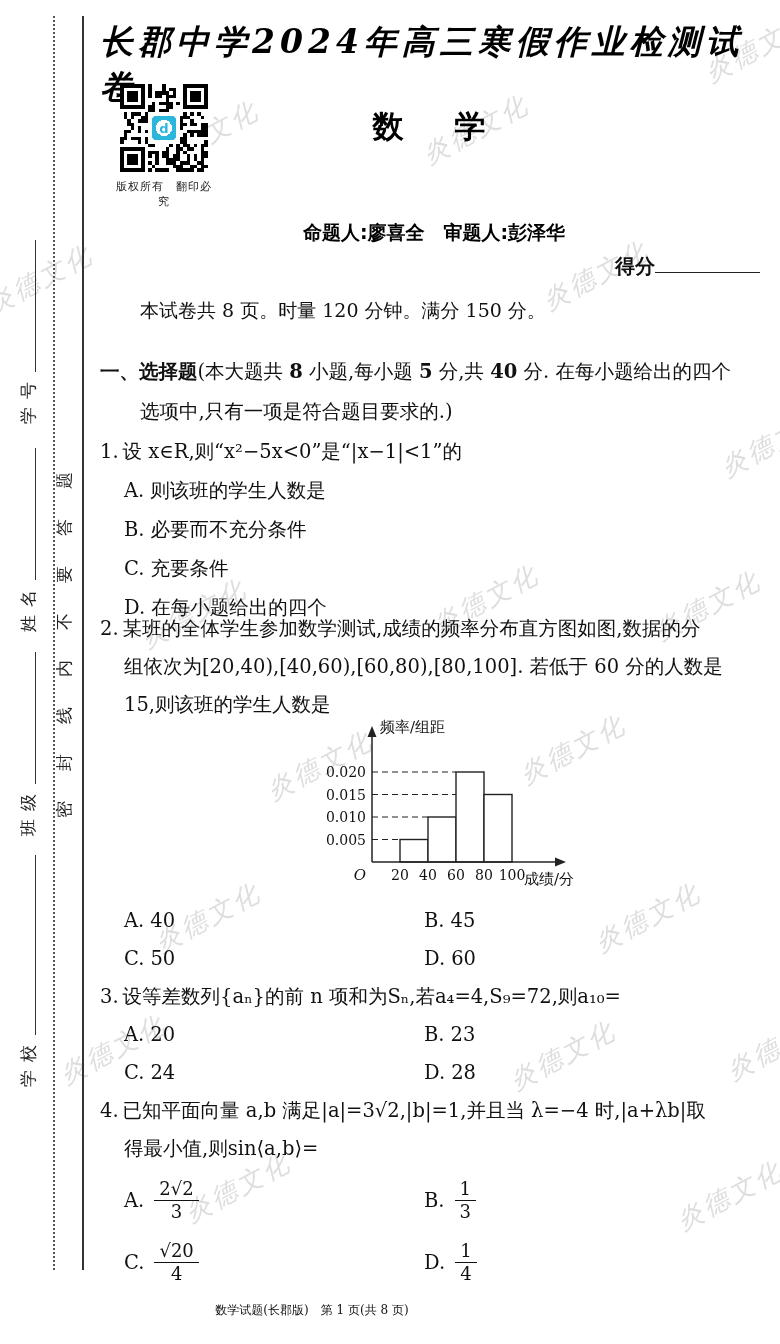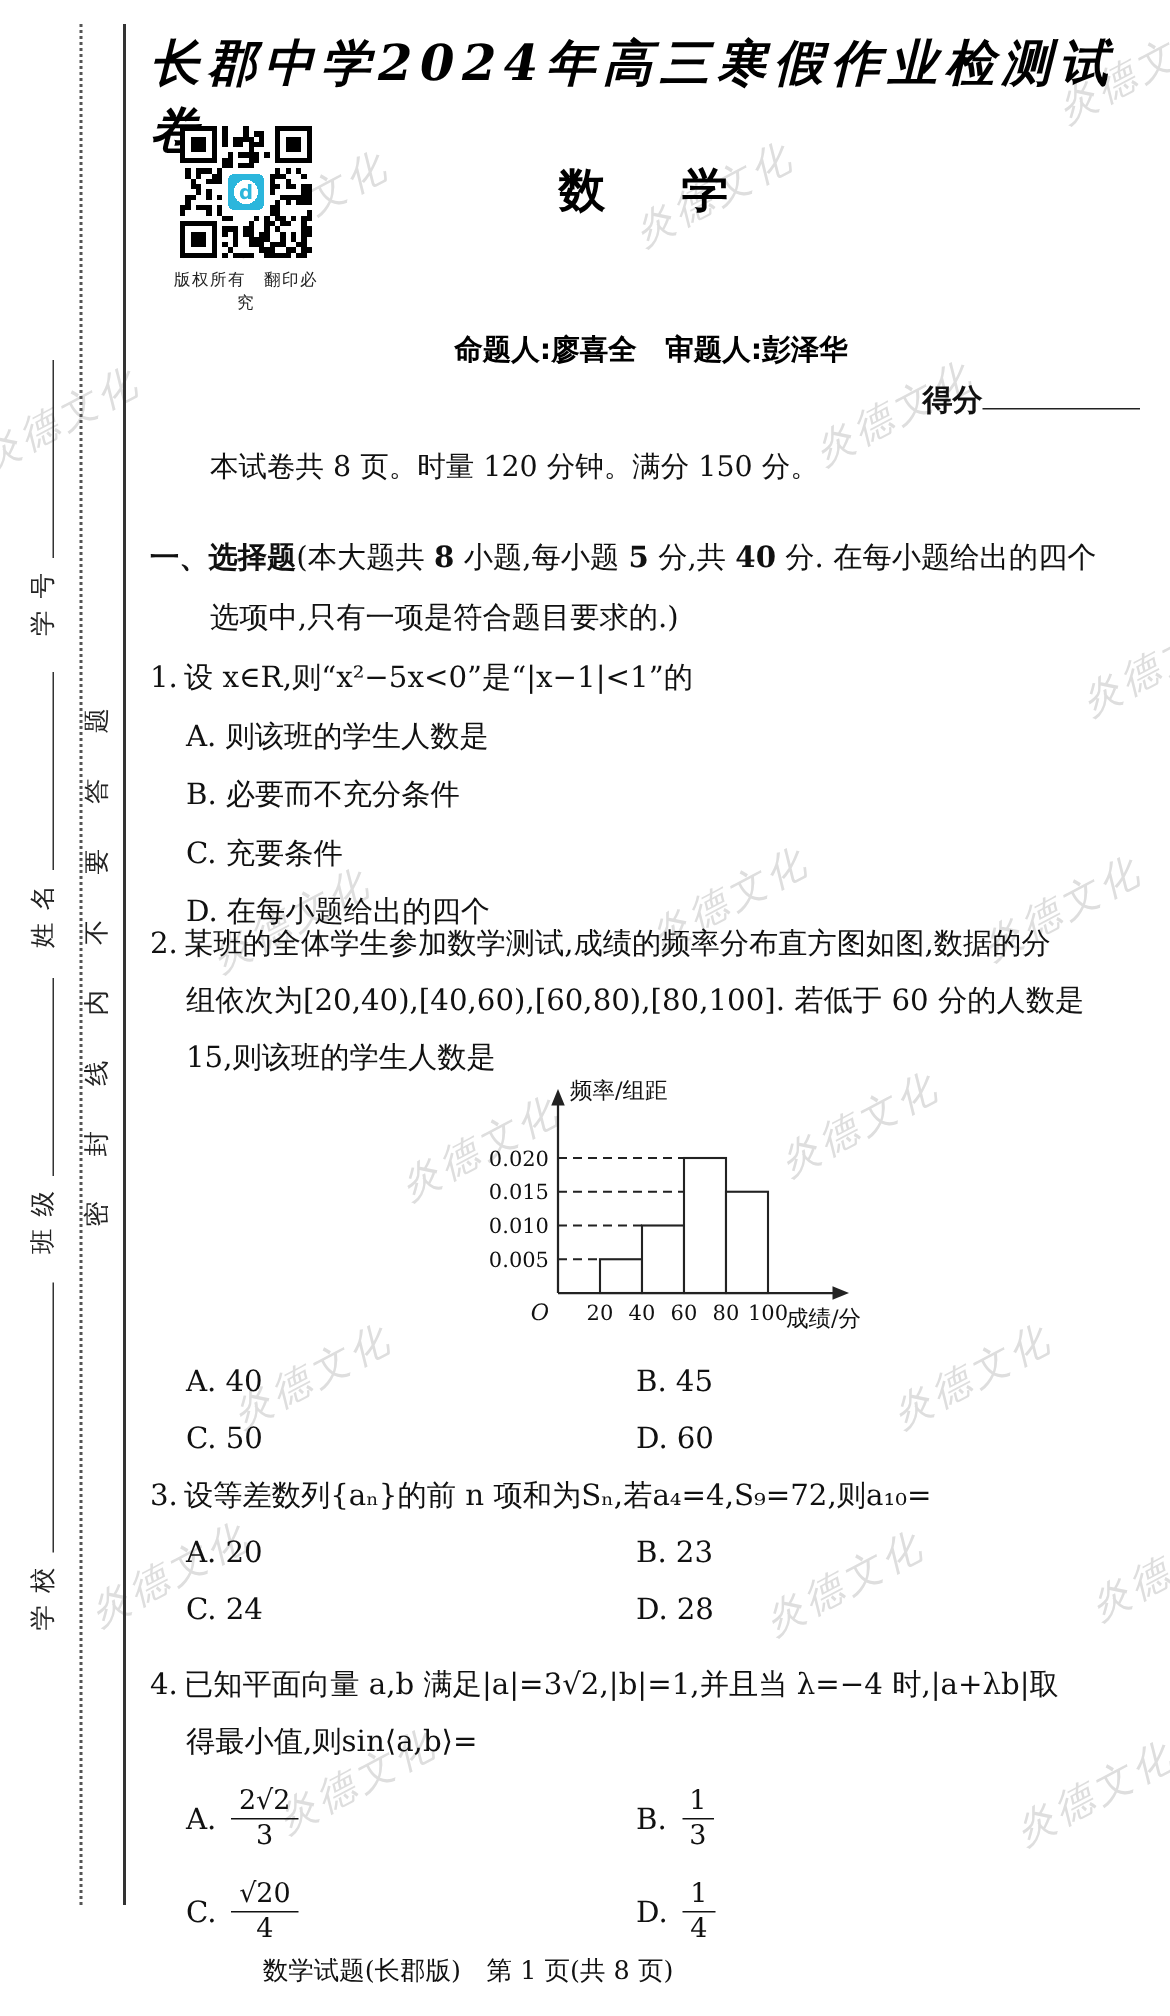--- a/index.html
+++ b/index.html
@@ -50,33 +50,33 @@
     font-family:"DejaVu Sans","Liberation Sans",sans-serif; }
   .score-line { display:inline-block; width:105px; height:20px; border-bottom:1.5px solid #222; }
   .exam-info { position:absolute; top:298px; left:40px; font-size:19px; }
   .sec-heading { position:absolute; top:352px; left:0; width:100%; font-size:19.5px; line-height:40px; }
   .sec-line2 { padding-left:40px; }
   .bold { font-weight:bold; }
   .question { position:absolute; left:0; width:100%; font-size:19.5px; line-height:38px; }
   #q1 { top:433px; }
   #q2 { top:610px; }
   #q3 { top:978px; }
-  #q4 { top:1092px;margin-top:12px; }
+  #q4 { top:1092px; }
   .q-num { margin-right:4px; }
   .q-cont { padding-left:24px; }
   .opt-list .opt { padding-left:24px; line-height:39px; }
   .opt-grid { display:grid; grid-template-columns:300px 1fr; padding-left:24px; line-height:38px; }
   .opt-grid.fr { line-height:normal; row-gap:18px; margin-top:10px; }
   .opt-grid.fr .opt-cell { display:flex; align-items:center; }
   .opt-label { margin-right:6px; }
   .frac { display:inline-block; text-align:center; vertical-align:middle; font-size:18px; line-height:1.2; margin-left:4px; }
   .frac .fnum { display:block; padding:0 5px; border-bottom:1.3px solid #111; }
   .frac .fden { display:block; padding:0 5px; }
   #chart { position:absolute; left:200px; top:716px; z-index:2; }
-  .footer { position:absolute; top:1302px; left:0; width:624px; text-align:center; font-size:17px; color:#111; z-index:2; }
+  .footer { position:absolute; top:1302px; left:0; width:624px; text-align:center; font-size:12px; color:#111; z-index:2; }
 </style>
 </head>
 <body>
 
 <div id="page">
 
   <span class="wm" style="left:148px;top:118px">炎德文化</span>
   <span class="wm" style="left:418px;top:112px">炎德文化</span>
   <span class="wm" style="left:700px;top:30px">炎德文化</span>
   <span class="wm" style="left:-18px;top:262px">炎德文化</span>

